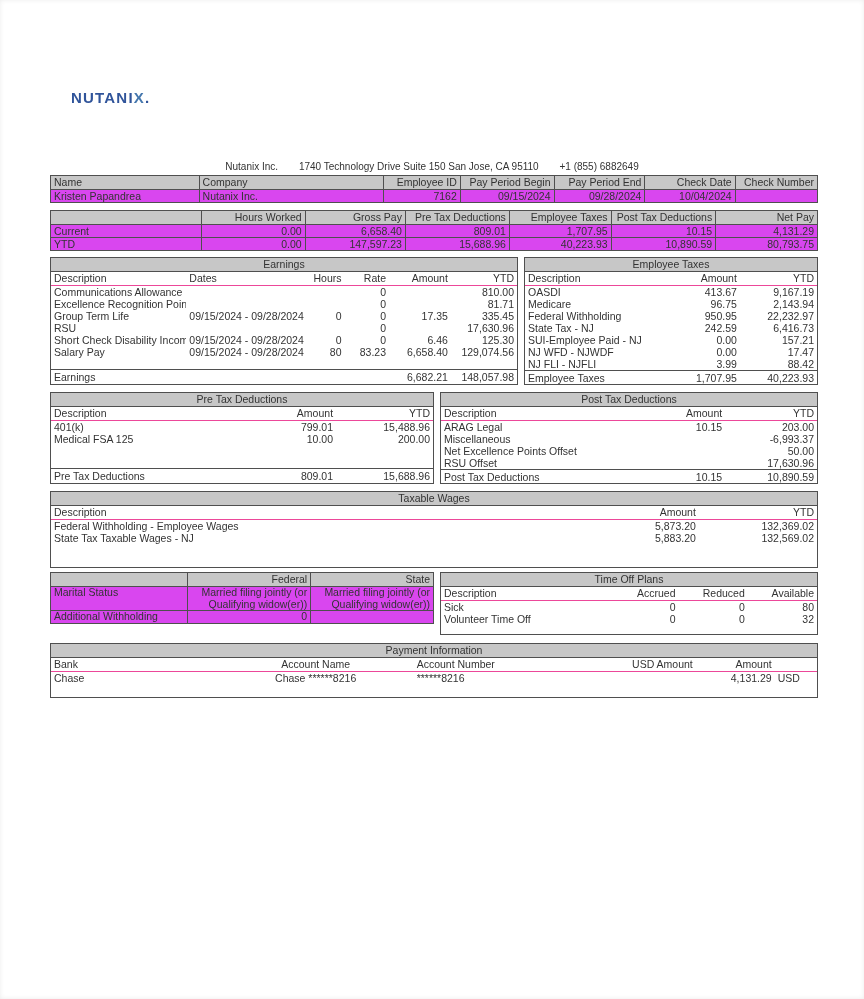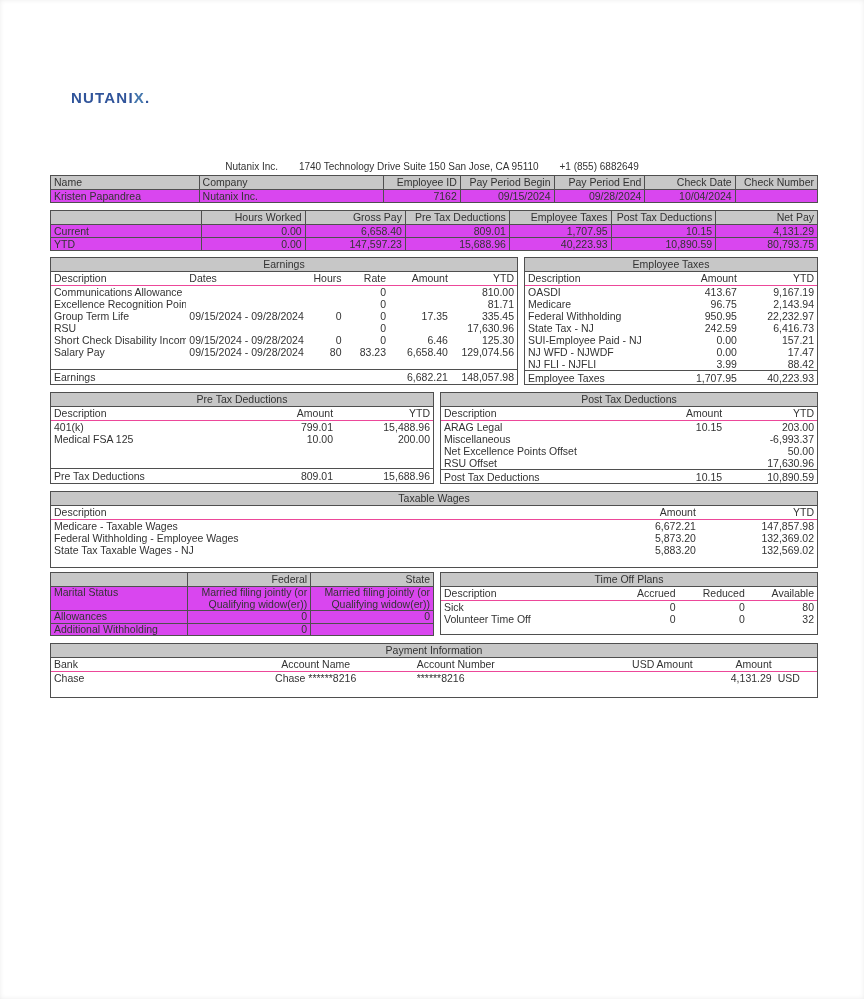--- a/index.html
+++ b/index.html
@@ -381,25 +381,20 @@
     <table>
       <thead>
           <tr>
             <th class="c0">Description</th>
             <th class="c1">Amount</th>
             <th class="c2">YTD</th>
           </tr>
         </thead>
       <tbody>
           <tr>
-            <td class="c0">Medicare - Taxable Wages</td>
-            <td class="c1">6,672.21</td>
-            <td class="c2">147,857.98</td>
-          </tr>
-          <tr>
             <td class="c0">Federal Withholding - Employee Wages</td>
             <td class="c1">5,873.20</td>
             <td class="c2">132,369.02</td>
           </tr>
           <tr>
             <td class="c0">State Tax Taxable Wages - NJ</td>
             <td class="c1">5,883.20</td>
             <td class="c2">132,569.02</td>
           </tr>
         </tbody>
@@ -413,25 +408,20 @@
           <th class="c0"></th>
           <th class="c1">Federal</th>
           <th class="c2">State</th>
         </tr>
       </thead>
     <tbody>
         <tr>
           <td class="c0">Marital Status</td>
           <td class="c1">Married filing jointly (or Qualifying widow(er))</td>
           <td class="c2">Married filing jointly (or Qualifying widow(er))</td>
-        </tr>
-        <tr>
-          <td class="c0">Allowances</td>
-          <td class="c1">0</td>
-          <td class="c2">0</td>
         </tr>
         <tr>
           <td class="c0">Additional Withholding</td>
           <td class="c1">0</td>
           <td class="c2"></td>
         </tr>
       </tbody>
   </table>
 
   <div class="sec" id="sec-timeoff">

